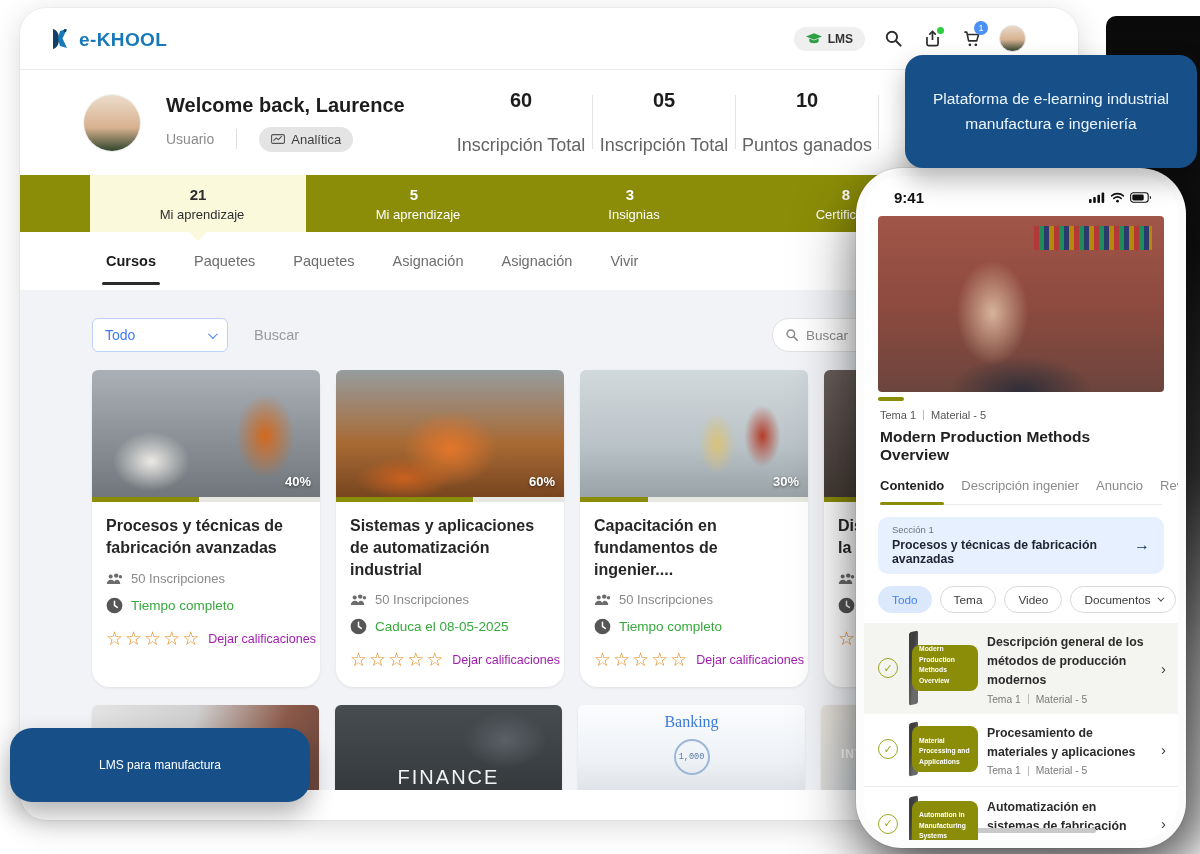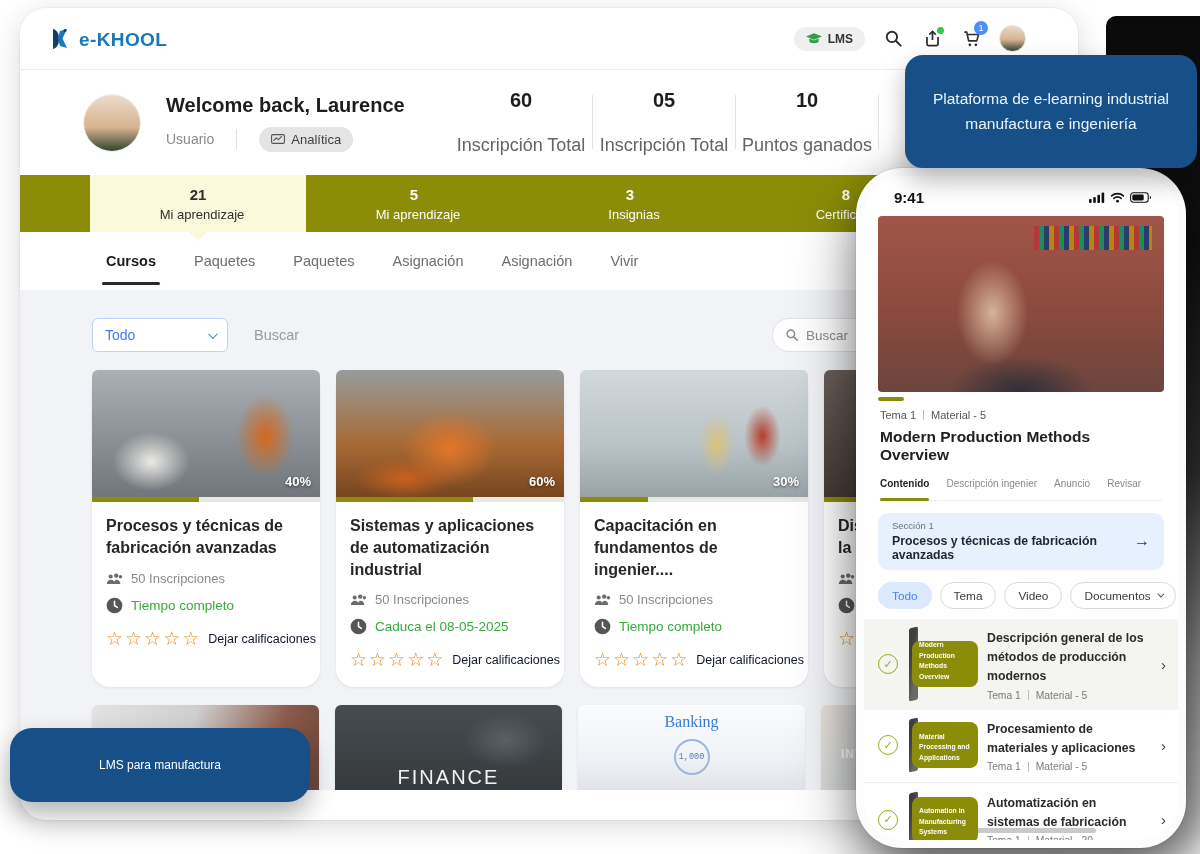--- a/index.html
+++ b/index.html
@@ -110,21 +110,21 @@
   .progress { height:5px; background:#e8e8e3; overflow:hidden; }
   .progress i { display:block; height:100%; background:#8B8D08; }
   .card-body { padding:13px 14px 18px; }
   .card-title { font-size:16px; font-weight:bold; color:#262626; line-height:1.38; min-height:45px; }
   .meta-row { margin-top:11px; display:flex; align-items:center; gap:8px; font-size:13px; color:#8a8a8a; }
   .meta-row svg { flex:none; }
   .meta-avail { color:#37A93C; font-size:13.5px; }
   .stars-row { margin-top:15px; display:flex; align-items:center; gap:2px; }
   .star::before { content:"☆"; }
   .star { color:#E2861A; font-size:19px; line-height:1; }
-  .rate-link { margin-left:7px; color:#0f172a; font-size:12.5px; white-space:nowrap; }
+  .rate-link { margin-left:7px; color:#a21caf; font-size:12.5px; white-space:nowrap; }
 
   
   .cards2 { position:absolute; left:72px; top:415px; display:flex; gap:16px; }
   .card2 { width:227px; height:100px; border-radius:6px; background:#fff; box-shadow:0 1px 3px rgba(0,0,0,.08); overflow:hidden; position:relative; }
   .img-risk { width:100%; height:100%; background:linear-gradient(105deg,#e3e3e3 0%,#cfcfcf 42%,#8c5a4a 78%,#6b463b 100%); }
   .cap-risk { position:absolute; left:30px; top:26px; font-size:11px; font-weight:bold; color:#3a3a3a; background:#f4f4f4; padding:2px 5px; }
   .img-finance { width:100%; height:100%; background:radial-gradient(60px 40px at 75% 35%,#5a6066 0%,rgba(90,96,102,0) 70%),linear-gradient(180deg,#474c50 0%,#33373a 100%); }
   .cap-finance { position:absolute; left:0; right:0; bottom:16px; text-align:center; color:#f2f2f2; font-size:20px; letter-spacing:2px; }
   .img-banking { width:100%; height:100%; background:linear-gradient(180deg,#fbfcfe 0%,#eef2f6 55%,#d9dde2 100%); }
   .cap-banking { position:absolute; left:0; right:0; top:8px; text-align:center; color:#3a7bd5; font-size:16px; font-family:"Liberation Serif", serif; }
@@ -146,21 +146,21 @@
     background-size:118px 24px,auto,auto,auto;
     background-position:right 12px top 10px,center,bottom,center;
     background-repeat:no-repeat;
   }
   .video-progress { margin:5px 14px 0; height:4px; display:flex; }
   .video-progress i { width:26px; background:#8B8D08; border-radius:2px; }
   .lesson-meta { margin:8px 16px 0; font-size:11px; color:#555; display:flex; align-items:center; }
   .mdiv { width:1px; height:10px; background:#bbb; margin:0 7px; }
   .lesson-title { margin:7px 16px 0; font-size:15.5px; font-weight:bold; color:#212121; }
   .p-tabs { margin:14px 16px 0; display:flex; gap:17px; border-bottom:1px solid #ededed; padding-bottom:11px; }
-  .p-tab { font-size:10px; color:#8a8a8a; white-space:nowrap; }
+  .p-tab { font-size:13px; color:#8a8a8a; white-space:nowrap; }
   .p-tab.active { color:#1f1f1f; font-weight:bold; position:relative; }
   .p-tab.active::after { content:""; position:absolute; left:0; right:0; bottom:-12px; height:3px; background:#8B8D08; border-radius:2px; }
   .section-card { margin:12px 14px 0; background:#E7F0FE; border-radius:10px; padding:7px 14px 8px; display:flex; align-items:center; }
   .sc-label { font-size:9.5px; color:#697180; }
   .sc-title { margin-top:3px; font-size:12.3px; font-weight:bold; color:#1e2430; }
   .sc-arrow { margin-left:auto; color:#16325c; font-size:16px; padding-left:8px; }
   .chips { margin:12px 14px 0; display:flex; gap:8px; }
   .chip { height:27px; border-radius:14px; padding:0 13px; display:flex; align-items:center; gap:6px; font-size:11.8px; color:#3c3c3c; background:#fff; border:1px solid #d9d9d9; white-space:nowrap; }
   .chip.active { background:#DCE9FC; color:#4285F4; border-color:transparent; }
   .chip .chev { width:5px; height:5px; border-width:1.4px; }

